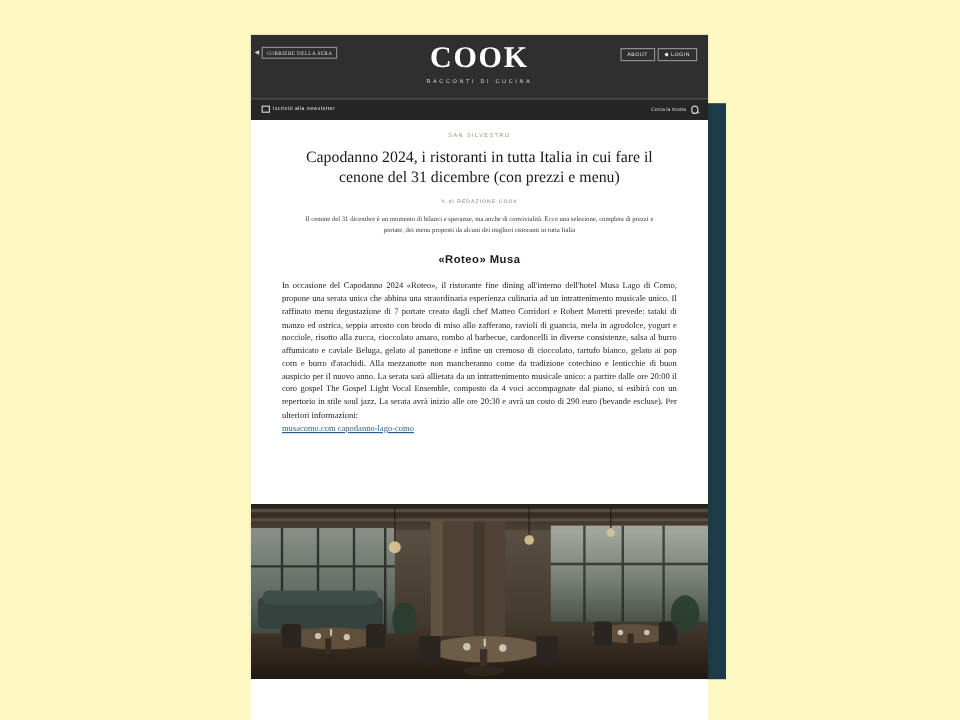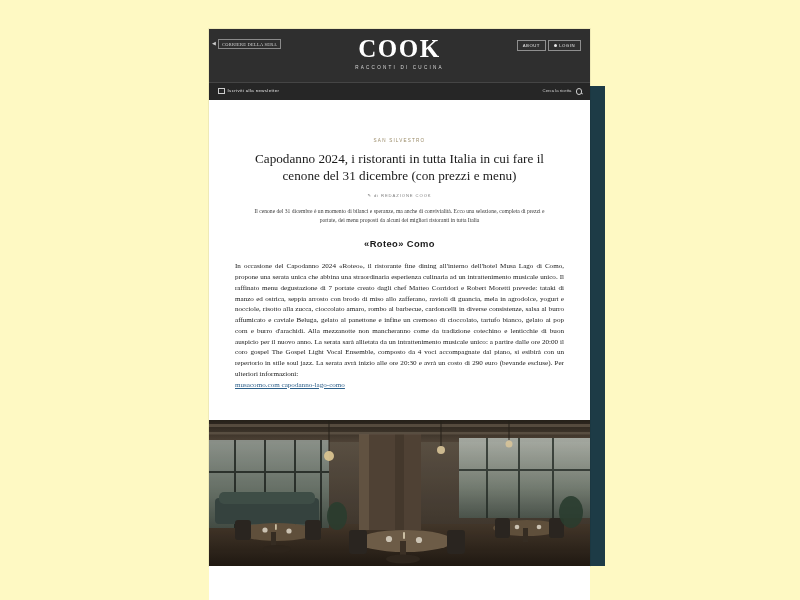--- a/index.html
+++ b/index.html
@@ -168,21 +168,20 @@
     background: #cfcfcf;
     right: -1.5px;
     bottom: 0px;
     transform: rotate(45deg);
   }
 
   
   .article {
     padding: 10px 26px 0 26px;
     background: #ffffff;
-    margin-top: 28px;
   }
   .kicker {
     text-align: center;
     font-family: "Liberation Sans", sans-serif;
     font-size: 4.6px;
     letter-spacing: 1.2px;
     color: #9a8b68;
     margin-bottom: 7px;
   }
   .headline {
@@ -279,21 +278,21 @@
       <span class="newsletter"><span class="env-icon"></span><span>Iscriviti alla newsletter</span></span>
       <span class="searchbox"><span>Cerca la ricetta</span><span class="search-icon"></span></span>
     </div>
 
     <div class="article">
       <div class="kicker">SAN SILVESTRO</div>
       <h1 class="headline">Capodanno 2024, i ristoranti in tutta Italia in cui fare il cenone del 31 dicembre (con prezzi e menu)</h1>
       <div class="byline"><span class="pen">✎</span><span>di REDAZIONE COOK</span></div>
       <div class="standfirst">Il cenone del 31 dicembre è un momento di bilanci e speranze, ma anche di convivialità. Ecco una selezione, completa di prezzi e portate, dei menu proposti da alcuni dei migliori ristoranti in tutta Italia</div>
 
-      <div class="section-title">«Roteo» Como</div>
+      <div class="section-title">«Roteo» Musa</div>
 
       <p class="body-text"><span>In occasione del Capodanno 2024 «Roteo», il ristorante fine dining all'interno dell'hotel Musa Lago di Como, propone una serata unica che abbina una straordinaria esperienza culinaria ad un intrattenimento musicale unico. Il raffinato menu degustazione di 7 portate creato dagli chef Matteo Corridori e Robert Moretti prevede: tataki di manzo ed ostrica, seppia arrosto con brodo di miso allo zafferano, ravioli di guancia, mela in agrodolce, yogurt e nocciole, risotto alla zucca, cioccolato amaro, rombo al barbecue, cardoncelli in diverse consistenze, salsa al burro affumicato e caviale Beluga, gelato al panettone e infine un cremoso di cioccolato, tartufo bianco, gelato ai pop corn e burro d'arachidi. Alla mezzanotte non mancheranno come da tradizione cotechino e lenticchie di buon auspicio per il nuovo anno. La serata sarà allietata da un intrattenimento musicale unico: a partire dalle ore 20:00 il coro gospel The Gospel Light Vocal Ensemble, composto da 4 voci accompagnate dal piano, si esibirà con un repertorio in stile soul jazz. La serata avrà inizio alle ore 20:30 e avrà un costo di 290 euro (bevande escluse). Per ulteriori informazioni:</span>
         <br><a class="body-link" href="#">musacomo.com capodanno-lago-como</a>
       </p>
     </div>
 
     <div class="photo">
       <svg width="381" height="146" viewBox="0 0 381 146" xmlns="http://www.w3.org/2000/svg">
         <defs>
           <linearGradient id="gWall" x1="0" y1="0" x2="0" y2="1">

